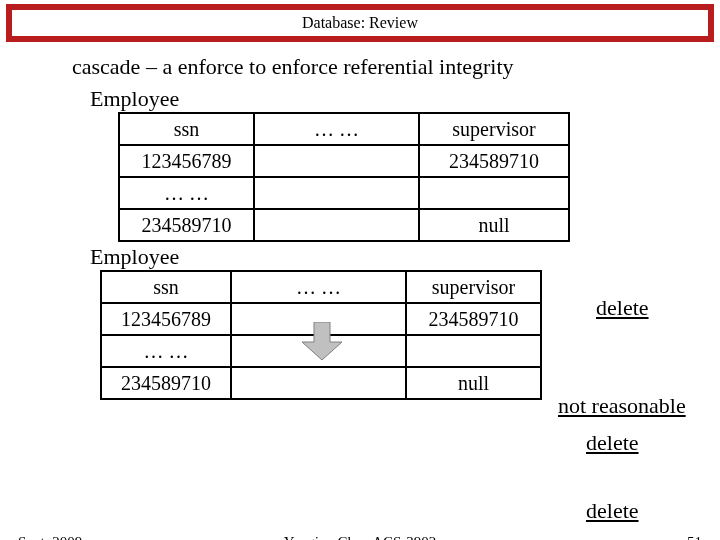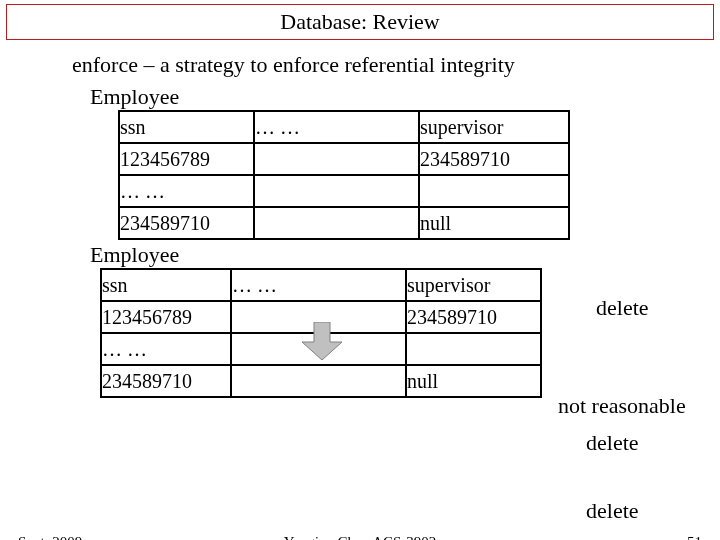--- a/index.html
+++ b/index.html
@@ -6,59 +6,61 @@
   body {
     margin: 0;
     width: 720px;
     height: 540px;
     background: #fff;
     font-family: "Times New Roman", Times, serif;
     color: #000;
     position: relative;
   }
   .header {
-    border: 1px solid #b91c1c;
+    border: 6px solid #b91c1c;
     margin: 4px 6px 0 6px;
     padding: 4px 3px;
     text-align: center;
-    font-size: 22px;
+    font-size: 16px;
   }
   .body-text {
     font-size: 22px;
     margin: 12px 0 6px 72px;
   }
   .table-label {
     font-size: 22px;
     margin: 4px 0 0 90px;
   }
   .table-label2 {
     font-size: 22px;
     margin: 2px 0 0 90px;
   }
   table.db {
     border-collapse: collapse;
     font-size: 20px;
   }
   table.db td {
     border: 2px solid #000;
     padding: 3px 0;
+    text-align: center;
     vertical-align: middle;
     height: 32px;
   }
   .db1 { margin-left: 118px; }
   .db2 { margin-left: 100px; }
   .db1 td.c1 { width: 135px; }
   .db1 td.c2 { width: 165px; }
   .db1 td.c3 { width: 150px; }
   .db2 td.c1 { width: 130px; }
   .db2 td.c2 { width: 175px; }
   .db2 td.c3 { width: 135px; }
   .annot {
     position: absolute;
     font-size: 22px;
+    text-decoration: underline;
   }
   svg.arrow-down {
     position: absolute;
     left: 302px;
     top: 322px;
     width: 40px;
     height: 38px;
   }
   .footer {
     position: absolute;
@@ -71,21 +73,21 @@
   .footer .c { position: absolute; left: 0; width: 720px; text-align: center; }
   .footer .r { position: absolute; right: 18px; }
 </style>
 </head>
 <body>
 
 <div class="header">
   <span>Database: Review</span>
 </div>
 
-<div class="body-text">enforce – a strategy to enforce referential integrity</div>
+<div class="body-text">cascade – a enforce to enforce referential integrity</div>
 
 <div class="table-label">Employee</div>
 
 <table class="db db1">
   <tbody>
       <tr>
     <td class="c1">ssn</td>
     <td class="c2">… …</td>
     <td class="c3">supervisor</td>
   </tr>

